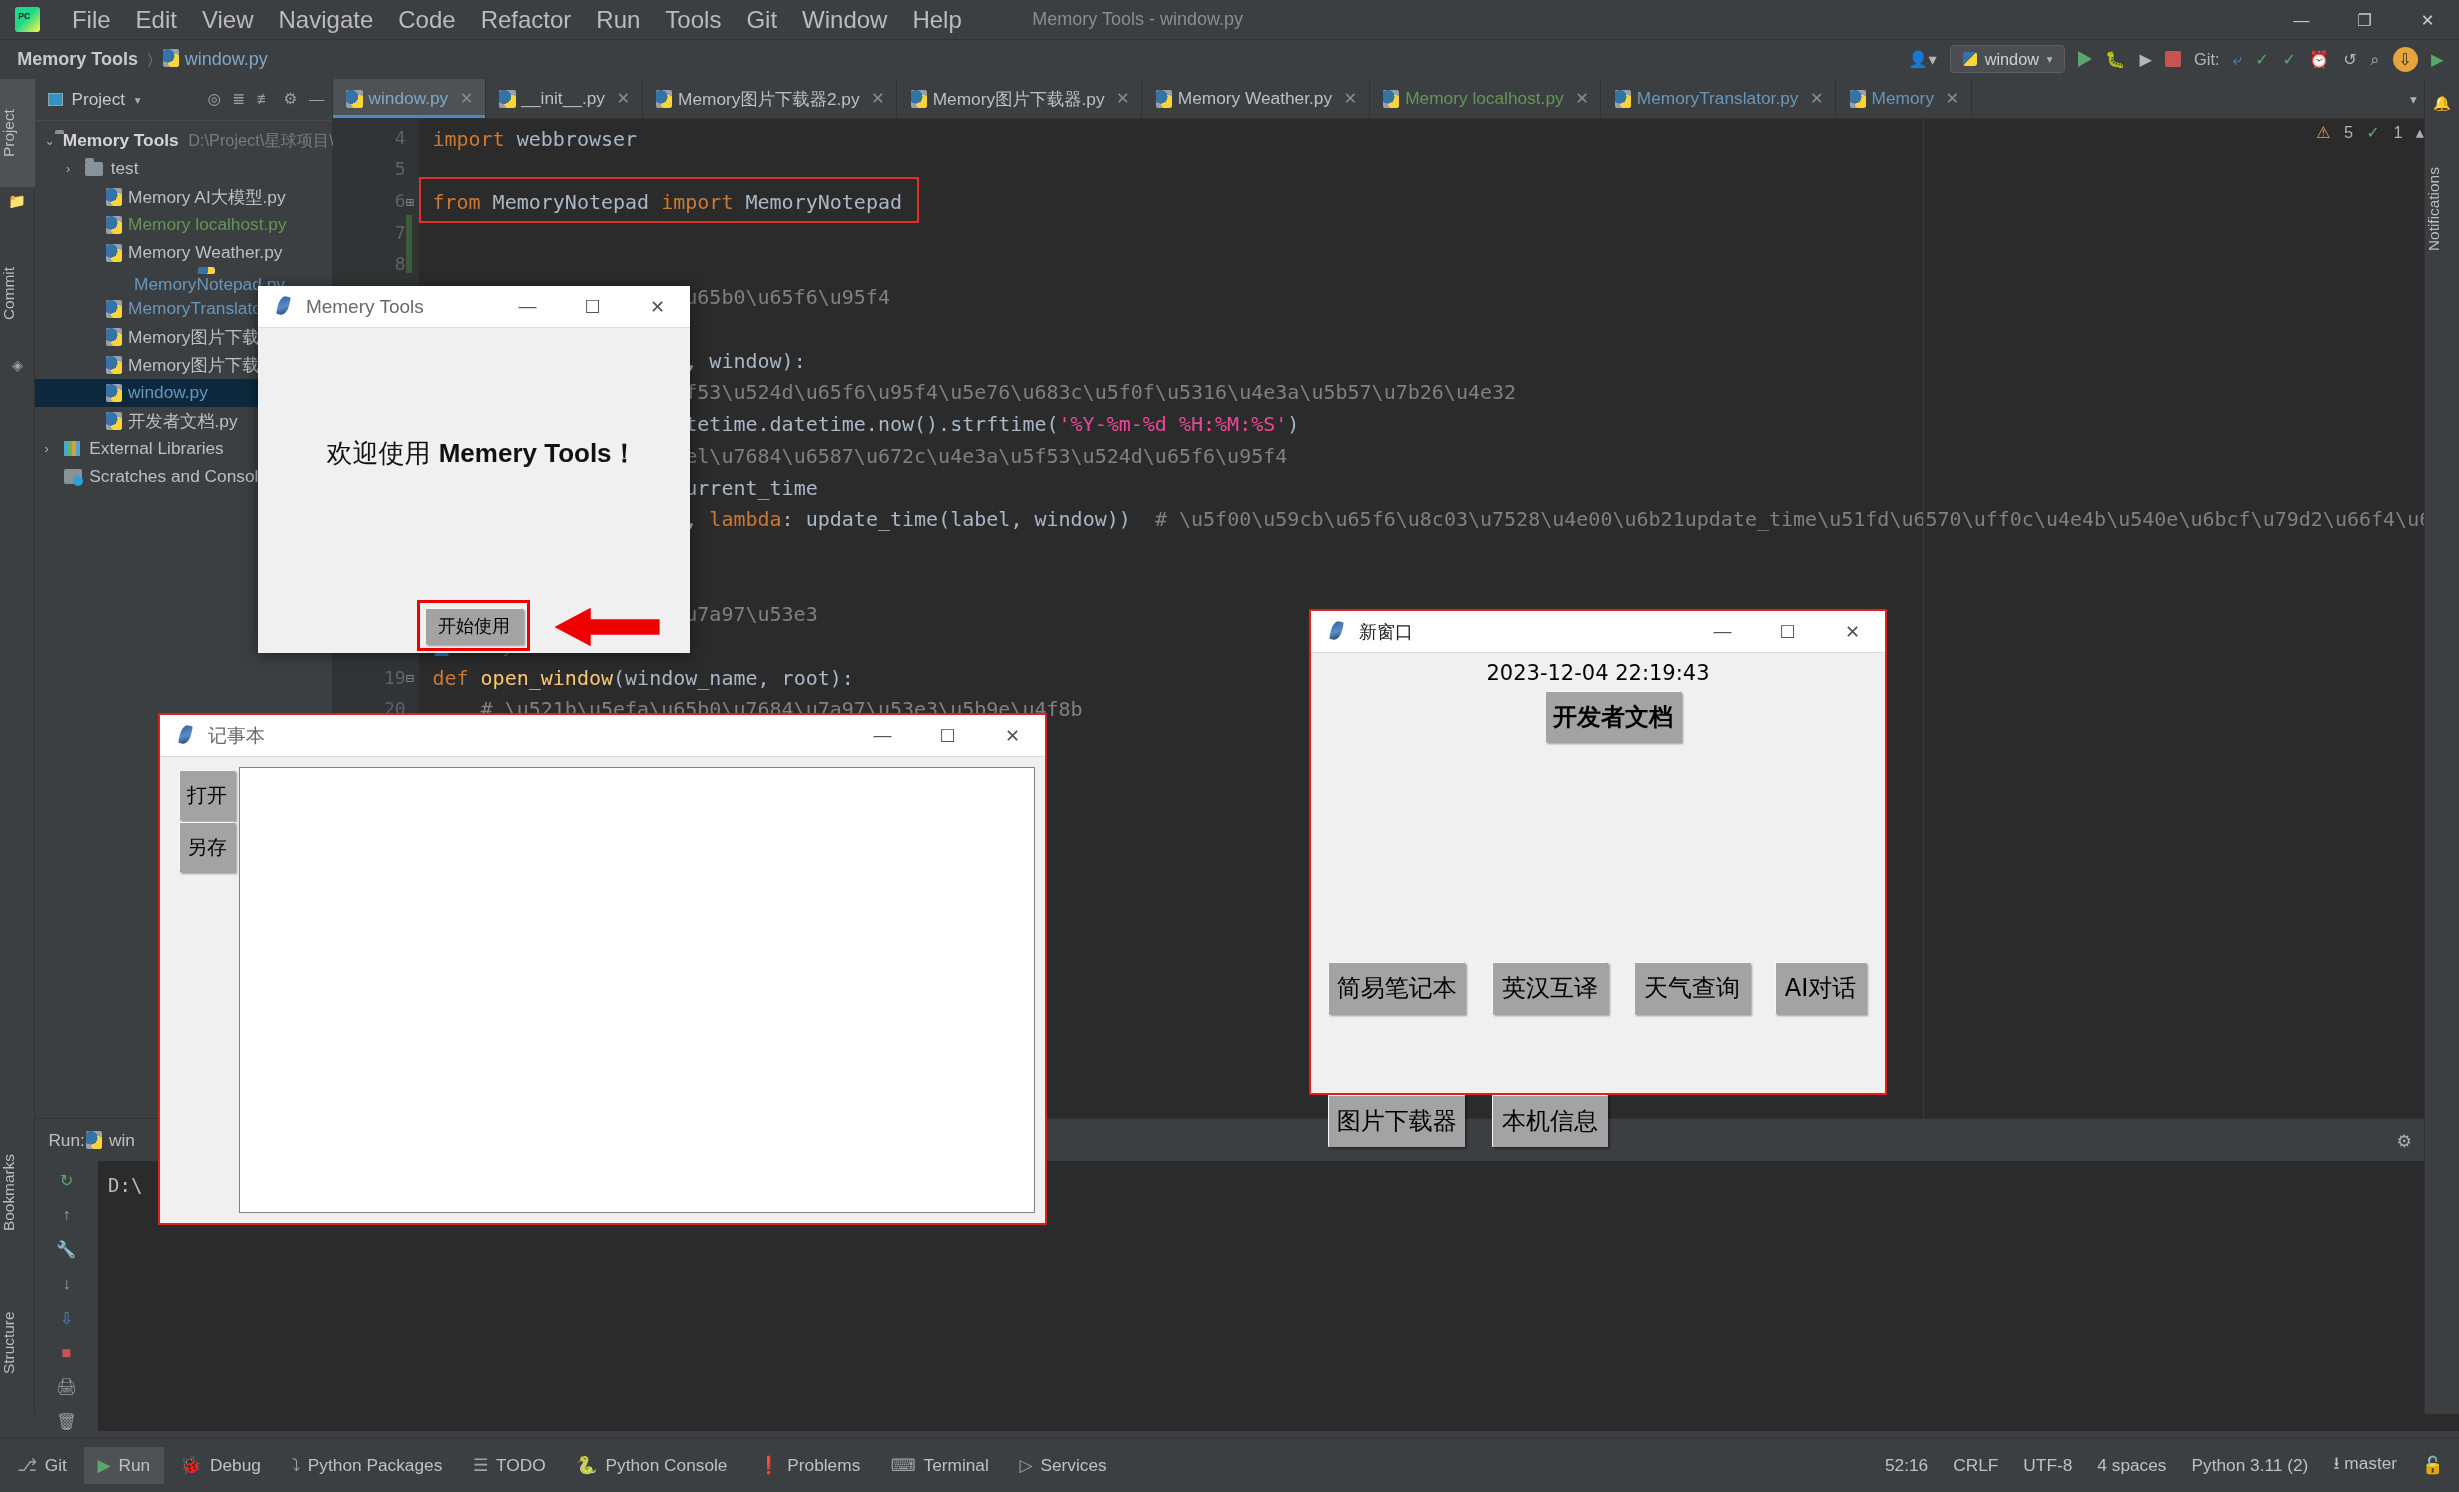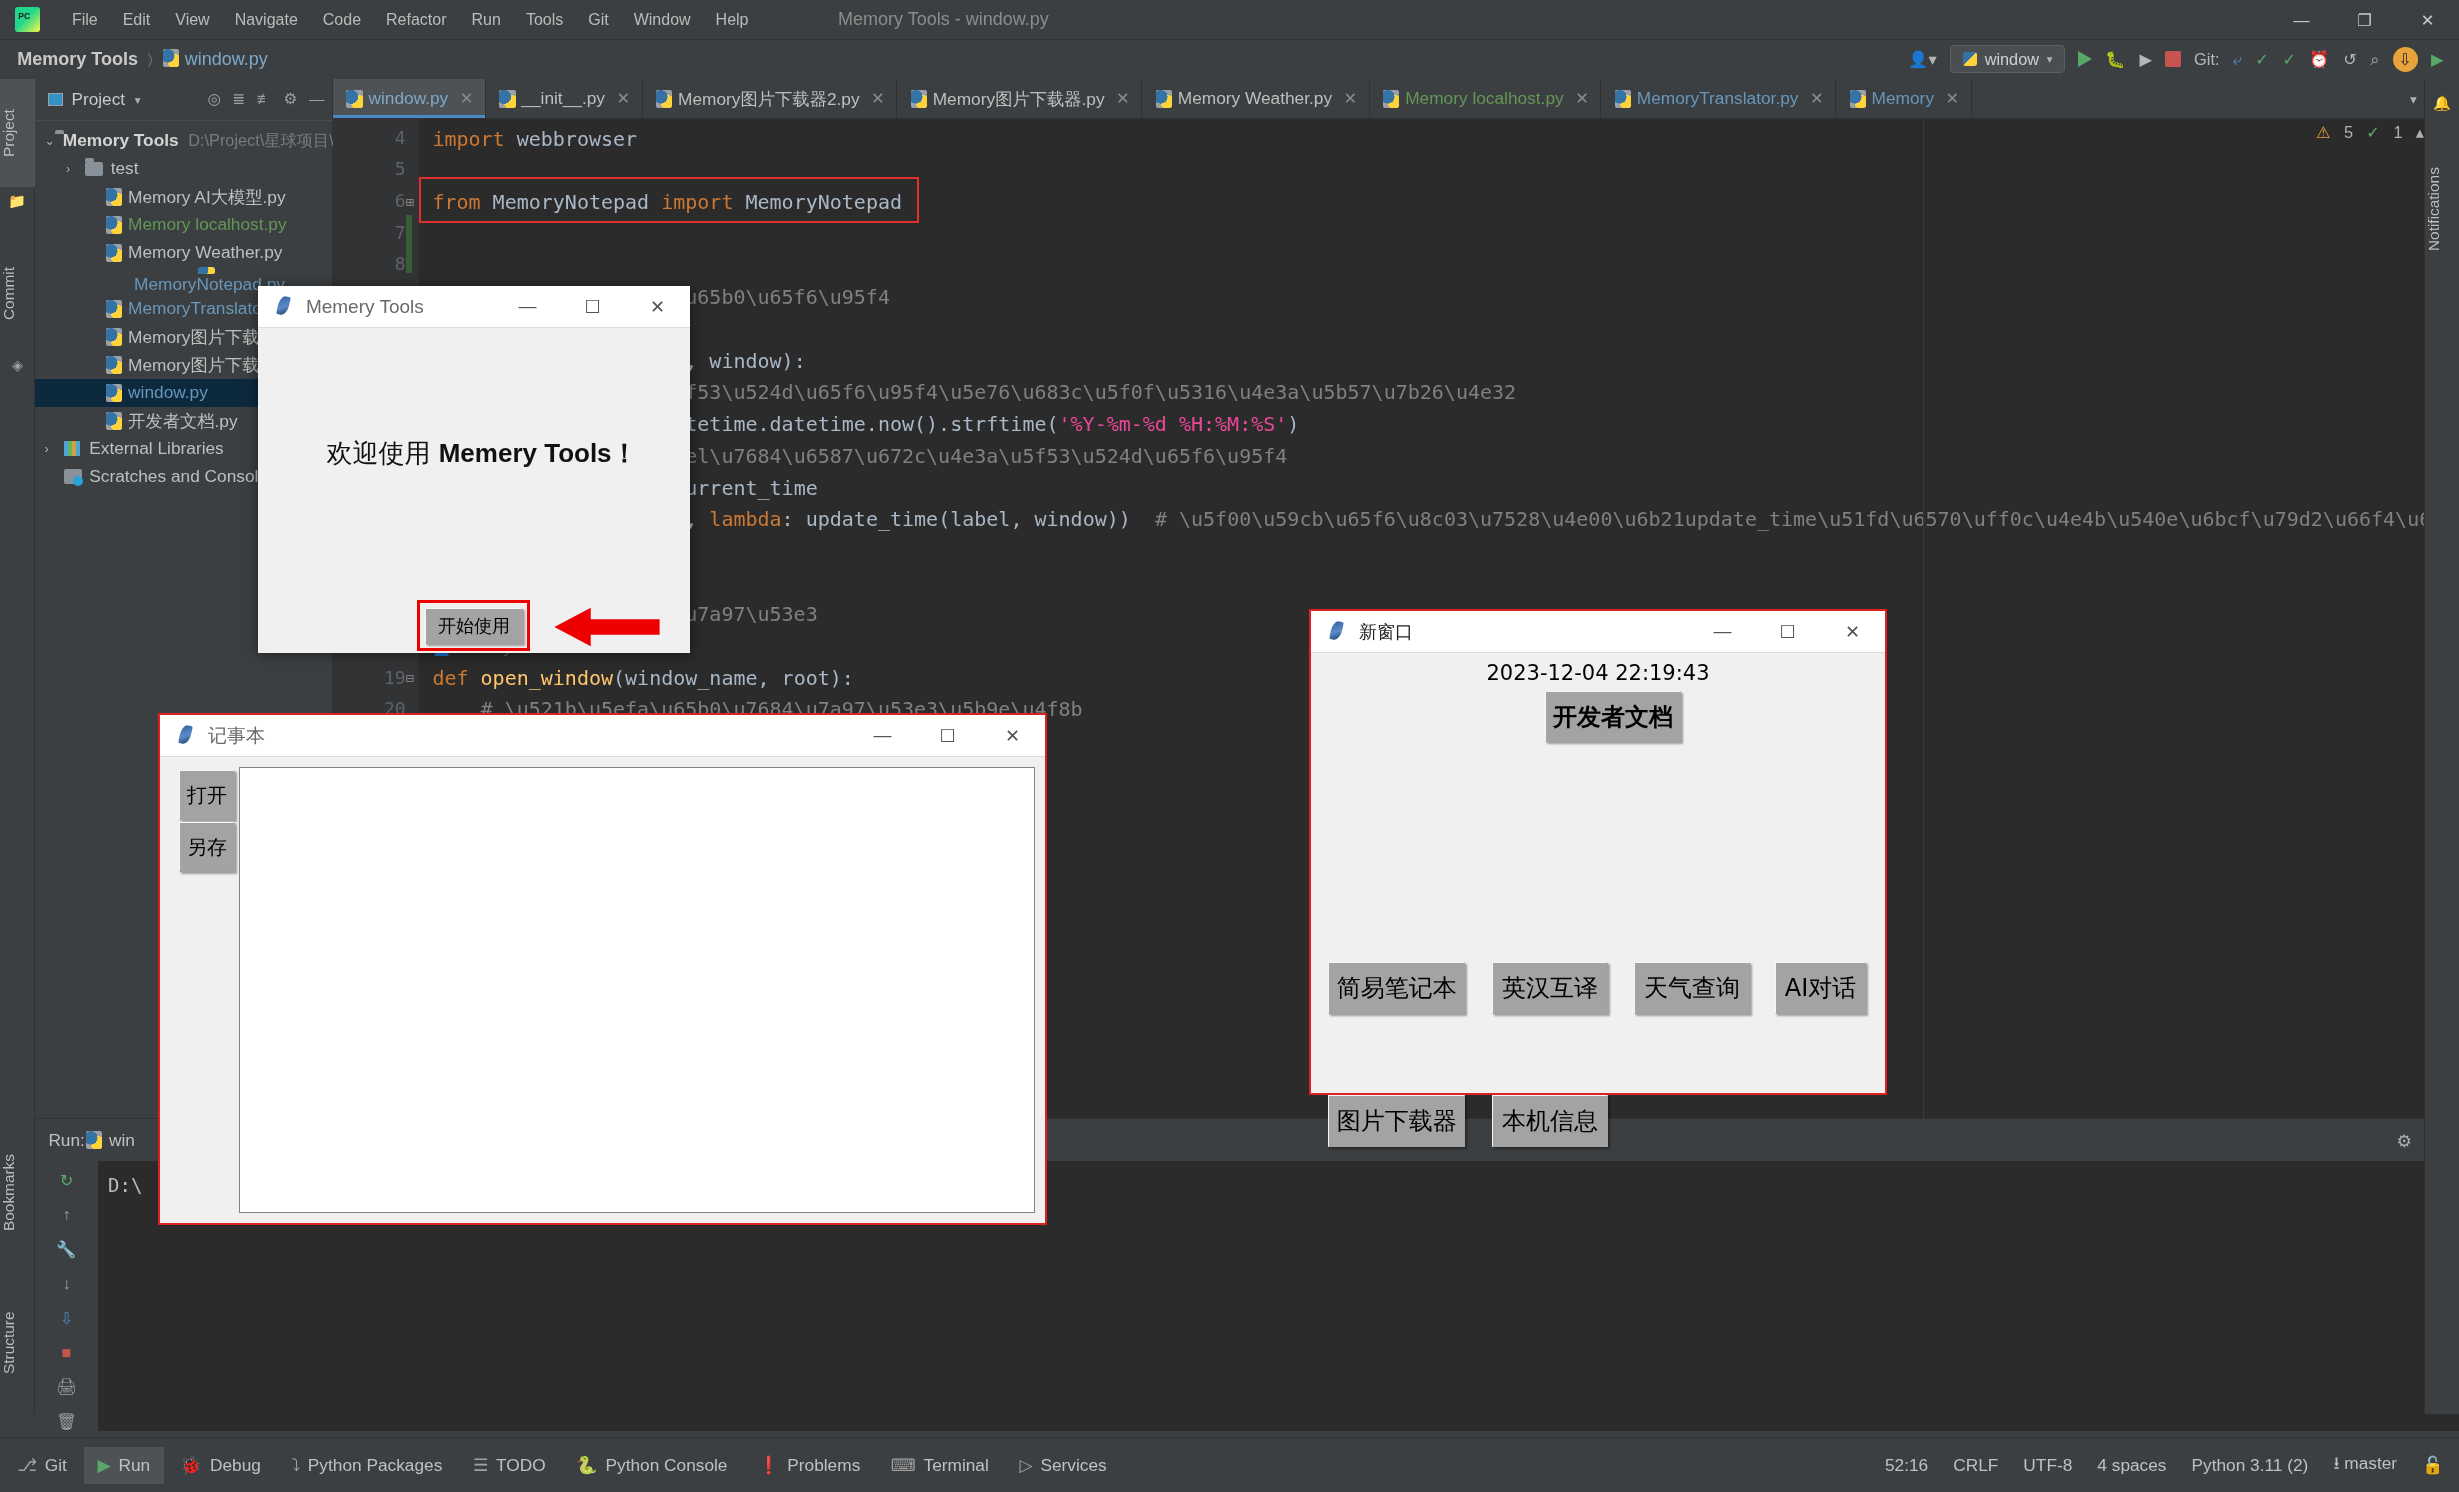--- a/index.html
+++ b/index.html
@@ -20,24 +20,24 @@
   .pc-logo {
     width: 25px; height: 25px; margin-left: 15.4px; margin-right: 19px;
     background: linear-gradient(135deg,#21d789 0%,#21d789 45%,#fcf84a 100%);
     border-radius: 2.9px; position: relative;
   }
   .pc-logo::after {
     content: "PC"; position: absolute; left: 2.9px; top: 3.8px;
     font-size: 8.6px; font-weight: bold; color: #222;
   }
   .menu-item {
-    color: #bbbbbb; font-size: 16px; padding: 3.8px 12.5px; cursor: default;
+    color: #bbbbbb; font-size: 24px; padding: 3.8px 12.5px; cursor: default;
   }
   .win-title {
-    color: #8c8c8c; font-size: 18px; margin-left: 77px;
+    color: #8c8c8c; font-size: 18px; margin-left: 58px;
   }
   .wctrl {
     position: absolute; top: 0; right: 0; height: 40px; display: flex;
   }
   .wctrl div {
     width: 63px; height: 40px; display: flex; align-items: center;
     justify-content: center; color: #c8c8c8; font-size: 16.3px;
   }
 
   

